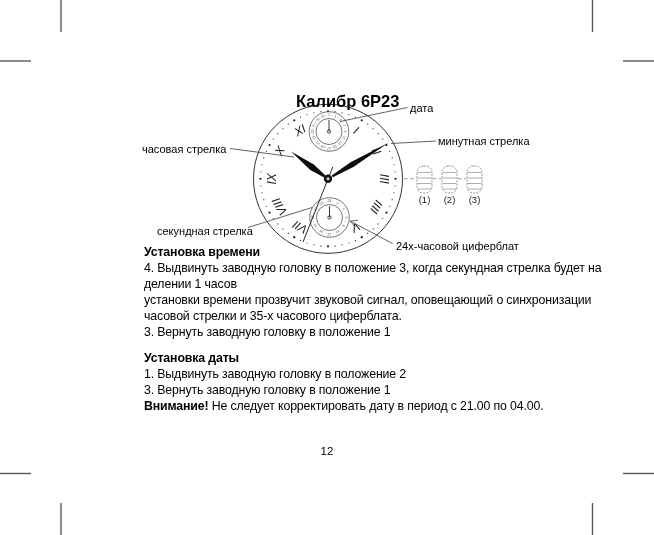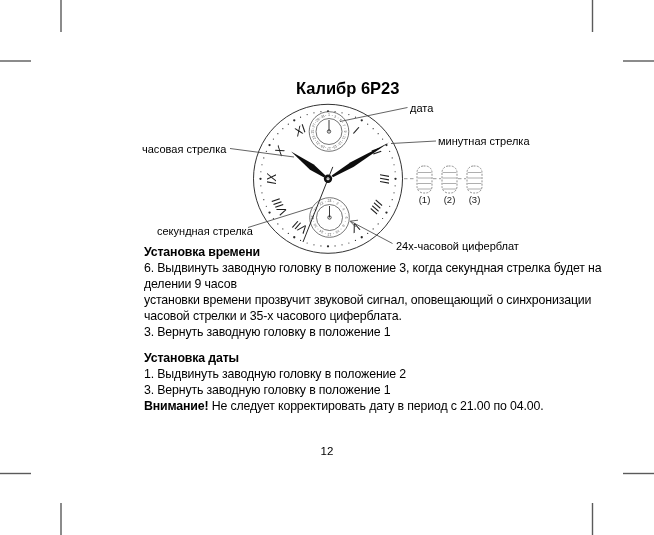--- a/index.html
+++ b/index.html
@@ -2,21 +2,21 @@
 <html><head>
 <meta charset="utf-8">
 <style>
   html,body{margin:0;padding:0;}
   body{
     width:654px;height:535px;position:relative;background:#ffffff;
     font-family:"Liberation Sans",sans-serif;color:#000;overflow:hidden;
   }
   svg text{font-family:"Liberation Sans",sans-serif;}
   .page-title{
-    position:absolute;left:296px;top:79px;white-space:nowrap;
+    position:absolute;left:296px;top:92px;white-space:nowrap;
     font-size:16.5px;font-weight:bold;letter-spacing:0;
   }
   .text-block{
     position:absolute;left:100px;top:244px;width:478px;
     font-size:12.35px;line-height:16.1px;letter-spacing:-0.15px;margin-left:44px;
   }
   .sec-heading{font-weight:bold;}
   .sec-gap{height:9.5px;}
   .warn-label{font-weight:bold;}
   .page-number{
@@ -252,22 +252,22 @@
     <text x="157" y="235">секундная стрелка</text>
     <text x="396" y="249.5">24х-часовой циферблат</text>
   </g>
 </svg>
 
 <div class="page-title">Калибр 6Р23</div>
 
 <div class="text-block">
   <div>
     <div class="sec-heading">Установка времени</div>
-    <div>6. Выдвинуть заводную головку в положение 3, когда секундная стрелка будет на</div>
-    <div>делении 9 часов</div>
+    <div>4. Выдвинуть заводную головку в положение 3, когда секундная стрелка будет на</div>
+    <div>делении 1 часов</div>
     <div>установки времени прозвучит звуковой сигнал, оповещающий о синхронизации</div>
     <div>часовой стрелки и 35-х часового циферблата.</div>
     <div>3. Вернуть заводную головку в положение 1</div>
   </div>
   <div class="sec-gap"></div>
   <div>
     <div class="sec-heading">Установка даты</div>
     <div>1. Выдвинуть заводную головку в положение 2</div>
     <div>3. Вернуть заводную головку в положение 1</div>
     <div><span class="warn-label">Внимание!</span><span> Не следует корректировать дату в период с 21.00 по 04.00.</span></div>

